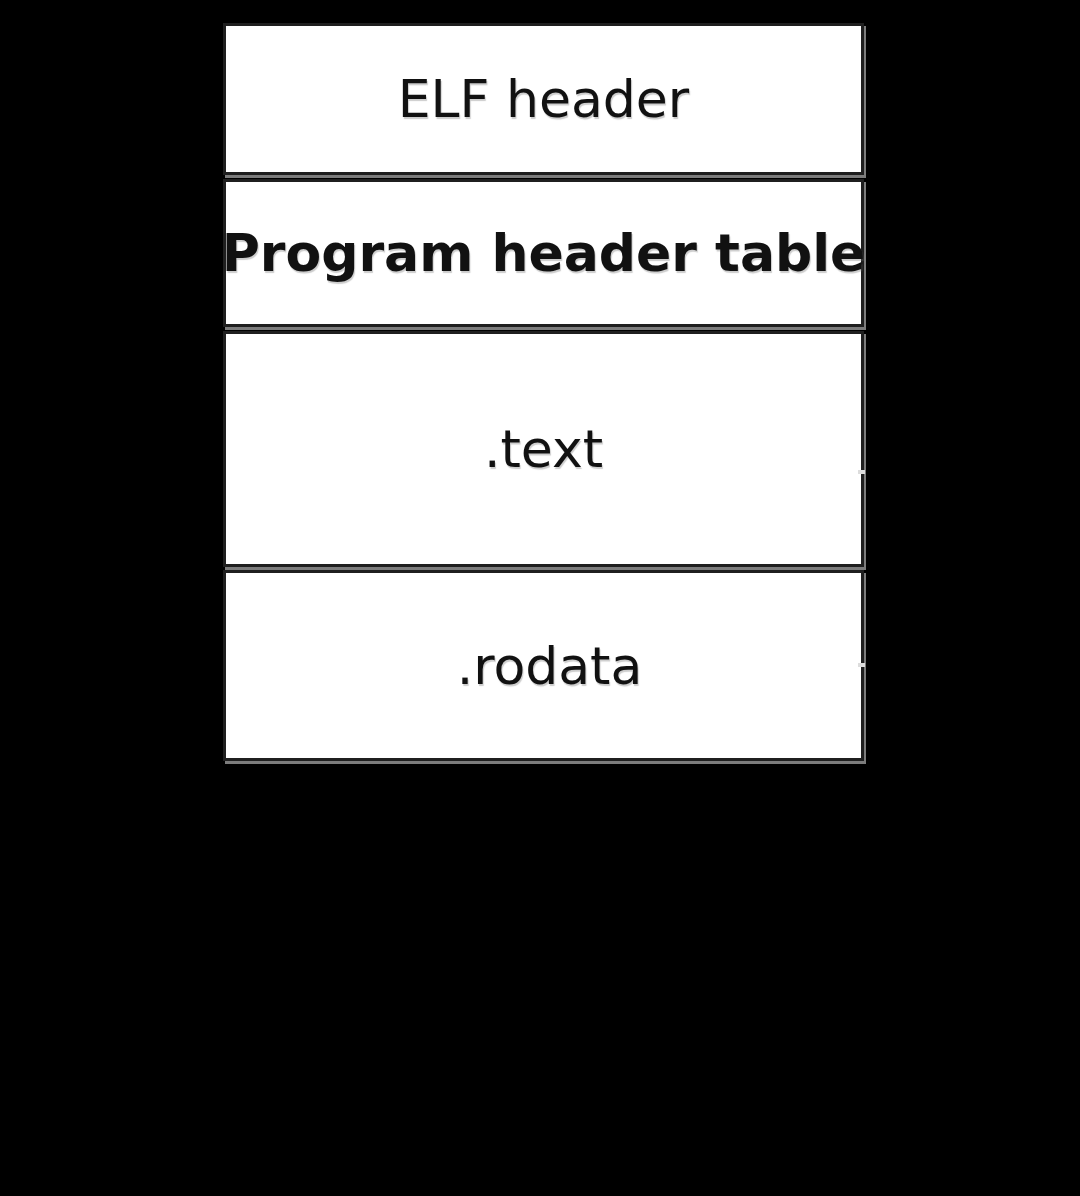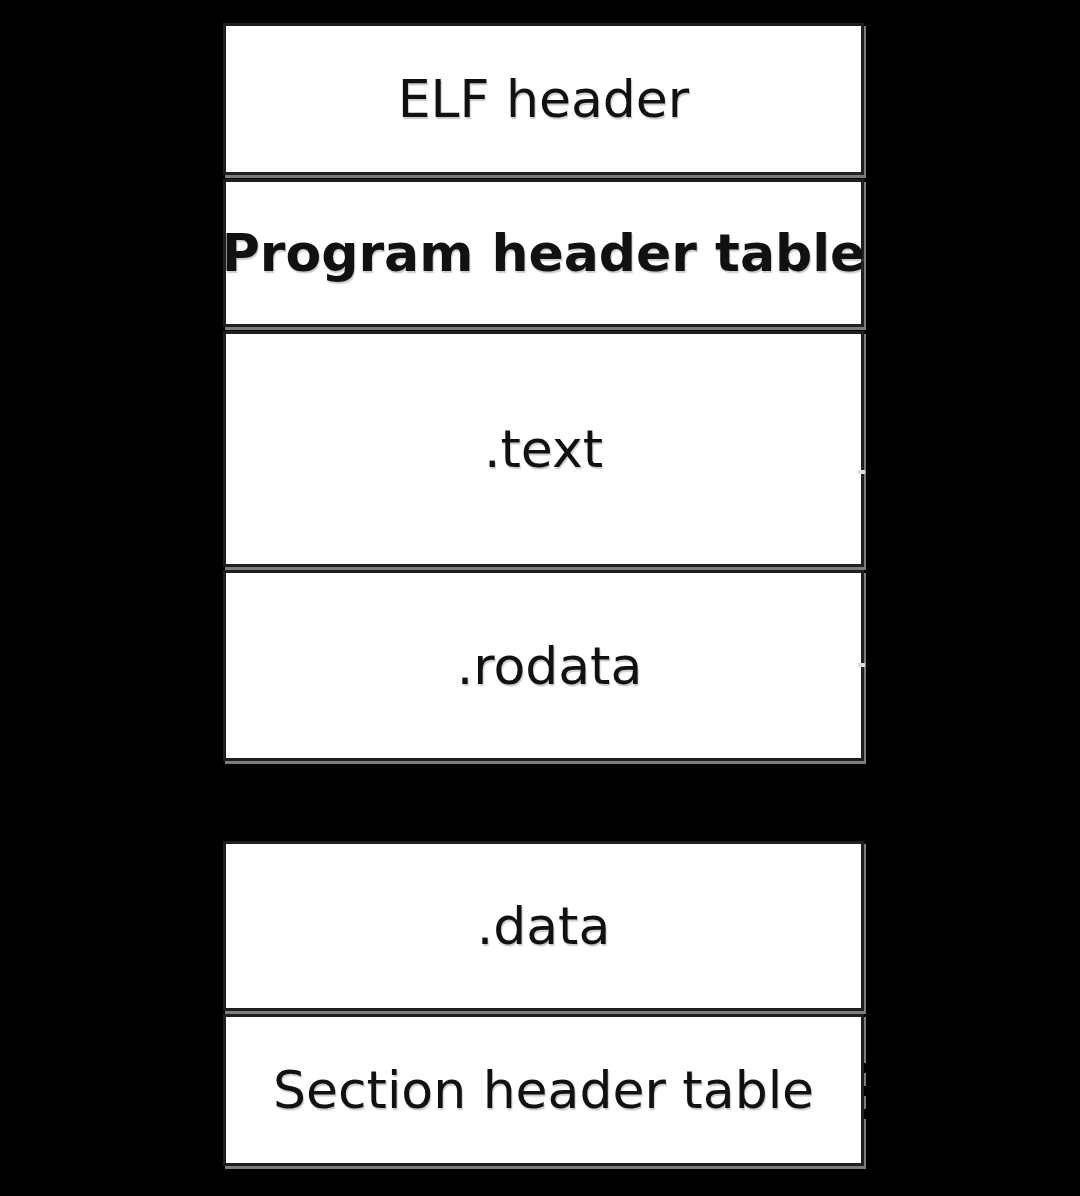--- a/index.html
+++ b/index.html
@@ -66,27 +66,21 @@
   </div>
 
   <div class="box" style="top: 331px; height: 236px;">
     <span class="box-label">.text</span>
   </div>
 
   <div class="box" style="top: 570px; height: 191px; padding-left: 12px;">
     <span class="box-label">.rodata</span>
   </div>
 
-  <div class="box" style="top: 841px; height: 170px;">
-    <span class="box-label">.data</span>
-  </div>
 
-  <div class="box" style="top: 1014px; height: 152px;">
-    <span class="box-label">Section header table</span>
-  </div>
 
   <div class="stub" style="top: 470px;"></div>
   <div class="stub" style="top: 663px;"></div>
 
   <div class="shadow-gap" style="top: 1063px;"></div>
   <div class="shadow-gap" style="top: 1086px;"></div>
   <div class="shadow-gap" style="top: 1109px;"></div>
 
 </div>
 

